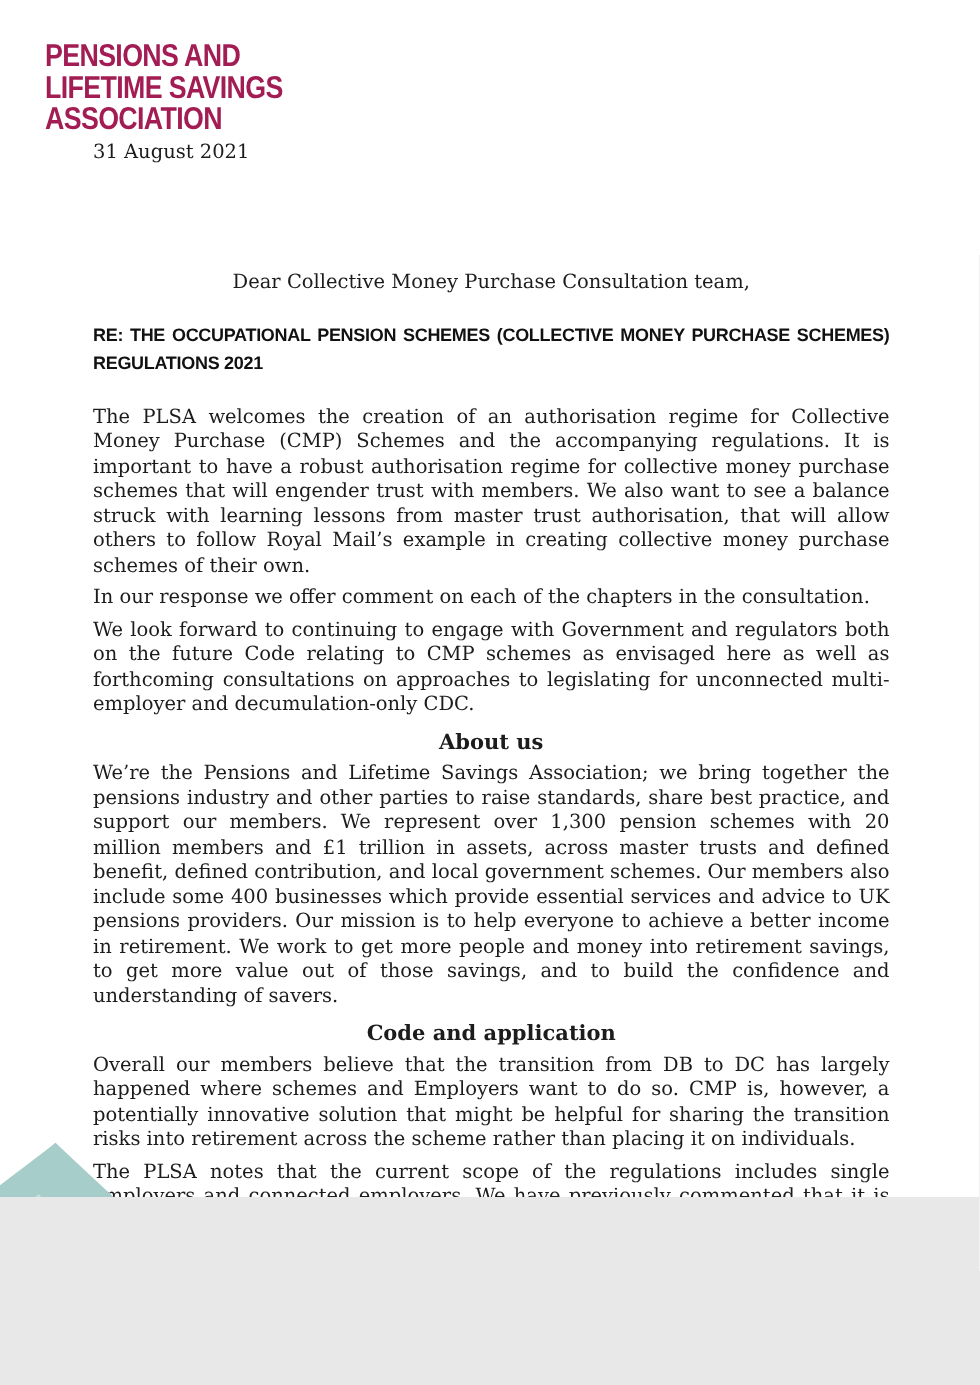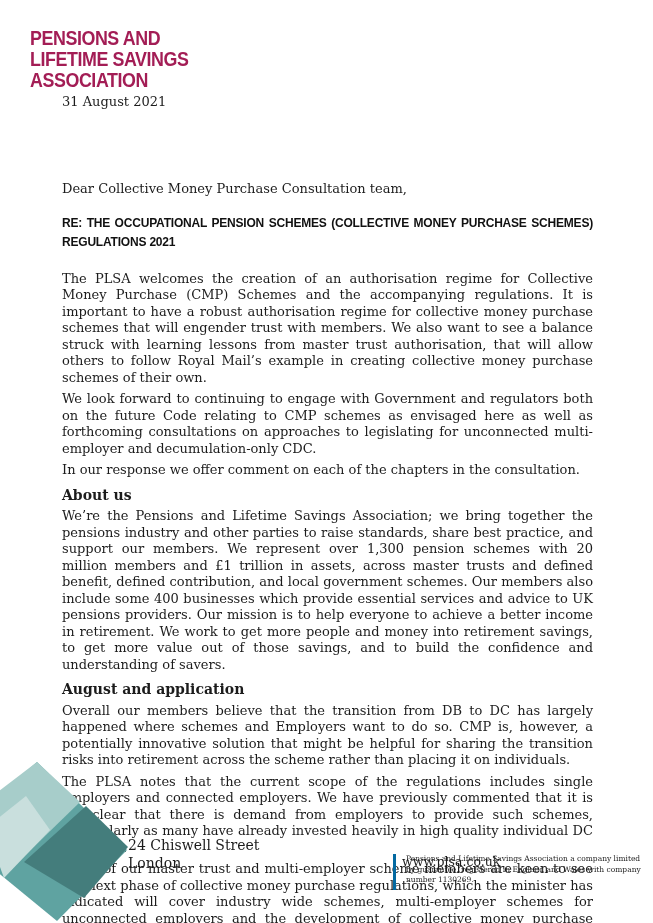--- a/index.html
+++ b/index.html
@@ -1,45 +1,45 @@
 <!DOCTYPE html>
 <html><head>
 <meta charset="utf-8">
 <style>
   html,body { margin:0; padding:0; background:#e8e8e8; }
   .page {
-    position:relative; width:653px; height:923px; margin:0 auto;
+    position:relative; width:653px; height:798px; margin:0 auto;
     background:#ffffff; overflow:hidden;
     font-family:"DejaVu Serif", serif; color:#1c1c1c;
   }
   
   .logo {
     position:absolute; left:30px; top:27px;
     font-family:"Liberation Sans", sans-serif; font-weight:bold;
     font-size:21px; line-height:21px; letter-spacing:-0.5px;
     color:#A31D55;
     transform:scaleX(0.85); transform-origin:left top;
     white-space:nowrap;
   }
   
   .date { position:absolute; left:62px; top:94px; font-size:13px; }
   
   .letter {
     position:absolute; left:62px; top:181px; width:531px;
     font-size:13px; line-height:16.5px; text-align:justify;
   }
-  .salutation { margin:0 0 16px 0; text-align:left; }
+  .salutation { margin:0 0 16px 0; text-align:center; }
   .subject {
     font-family:"Liberation Sans", sans-serif; font-weight:bold;
     font-size:12px; line-height:19px; letter-spacing:-0.2px;
     margin:0 0 19px 0; color:#111;
   }
   .letter p.body { margin:0 0 5px 0; }
   .letter h2 {
-    font-size:14px; font-weight:bold; text-align:left;
+    font-size:14px; font-weight:bold; text-align:center;
     margin:8px 0 5px 0;
   }
   
   .graphic { position:absolute; left:0; top:750px; width:140px; height:173px; }
   
   .address {
     position:absolute; left:128px; top:836px;
     font-size:14px; line-height:18px;
   }
   .website {
@@ -64,27 +64,27 @@
     <div>ASSOCIATION</div>
   </div>
 
   <div class="date">31 August 2021</div>
 
   <div class="letter">
     <p class="salutation">Dear Collective Money Purchase Consultation team,</p>
     <p class="subject">RE: THE OCCUPATIONAL PENSION SCHEMES (COLLECTIVE MONEY PURCHASE SCHEMES) REGULATIONS 2021</p>
 
     <p class="body">The PLSA welcomes the creation of an authorisation regime for Collective Money Purchase (CMP) Schemes and the accompanying regulations. It is important to have a robust authorisation regime for collective money purchase schemes that will engender trust with members. We also want to see a balance struck with learning lessons from master trust authorisation, that will allow others to follow Royal Mail’s example in creating collective money purchase schemes of their own.</p>
+    <p class="body">In our response we offer comment on each of the chapters in the consultation.</p>
     <p class="body">We look forward to continuing to engage with Government and regulators both on the future Code relating to CMP schemes as envisaged here as well as forthcoming consultations on approaches to legislating for unconnected multi-employer and decumulation-only CDC.</p>
-    <p class="body">In our response we offer comment on each of the chapters in the consultation.</p>
 
     <h2>About us</h2>
     <p class="body">We’re the Pensions and Lifetime Savings Association; we bring together the pensions industry and other parties to raise standards, share best practice, and support our members. We represent over 1,300 pension schemes with 20 million members and £1 trillion in assets, across master trusts and defined benefit, defined contribution, and local government schemes. Our members also include some 400 businesses which provide essential services and advice to UK pensions providers. Our mission is to help everyone to achieve a better income in retirement. We work to get more people and money into retirement savings, to get more value out of those savings, and to build the confidence and understanding of savers.</p>
 
-    <h2>August and application</h2>
+    <h2>Code and application</h2>
     <p class="body">Overall our members believe that the transition from DB to DC has largely happened where schemes and Employers want to do so. CMP is, however, a potentially innovative solution that might be helpful for sharing the transition risks into retirement across the scheme rather than placing it on individuals.</p>
     <p class="body">The PLSA notes that the current scope of the regulations includes single employers and connected employers. We have previously commented that it is not clear that there is demand from employers to provide such schemes, particularly as many have already invested heavily in high quality individual DC provision.</p>
     <p class="body">Some of our master trust and multi-employer scheme members are keen to see the next phase of collective money purchase regulations, which the minister has indicated will cover industry wide schemes, multi-employer schemes for unconnected employers and the development of collective money purchase schemes for decumulation purposes only. We support this intention.</p>
   </div>
 
   <svg class="graphic" viewBox="0 0 140 173" xmlns="http://www.w3.org/2000/svg" aria-hidden="true">
     <polygon points="37,12 127,100 57,171 -48,85" fill="#5FA3A1"></polygon>
     <polygon points="37,12 80,52 8,122 -34,66" fill="#A7CDCA"></polygon>
     <polygon points="-14,78 26,46 50,80 4,128" fill="#C9DFDD"></polygon>
     <polygon points="86,56 128,97 84,148 24,112" fill="#447D7C"></polygon>

